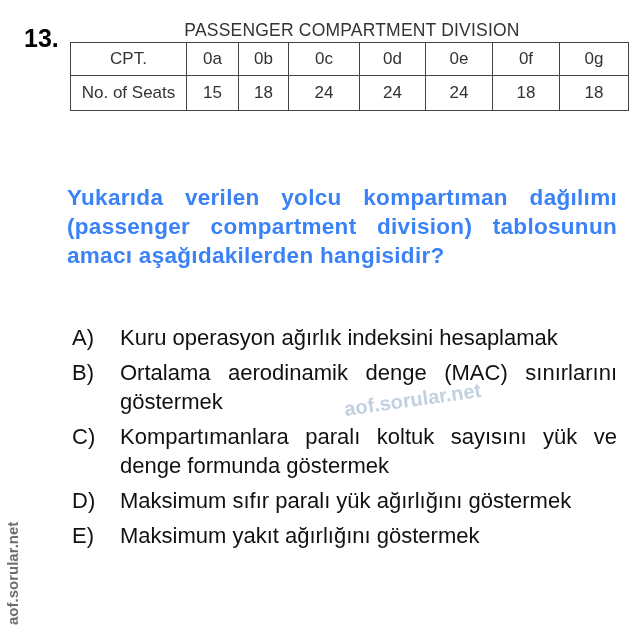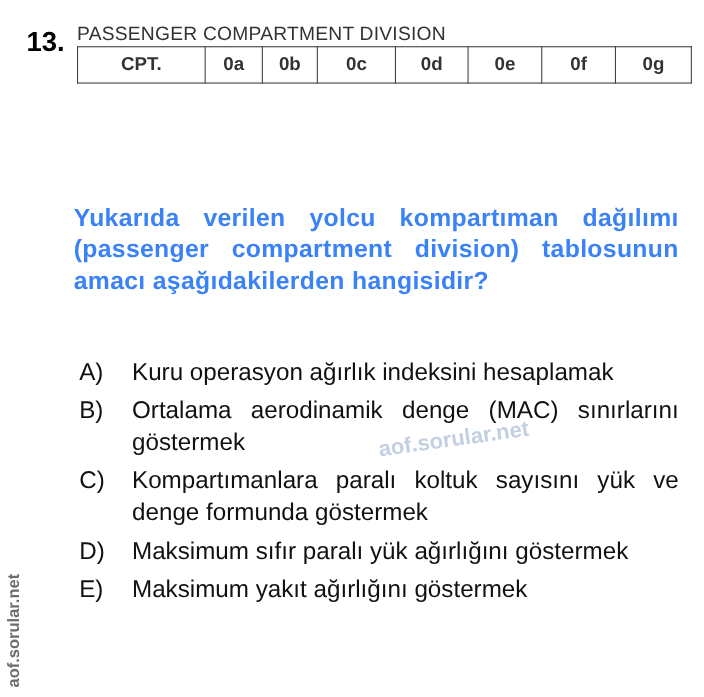--- a/index.html
+++ b/index.html
@@ -6,26 +6,26 @@
     body {
       width: 640px; height: 634px; position: relative; overflow: hidden;
       font-family: "Liberation Sans", sans-serif; color: #111;
     }
     .qnum {
       position: absolute; left: 24px; top: 24px;
       font-family: Liberation Sans, sans-serif;
       font-weight: bold; font-size: 25px; color: #000;
     }
     .table-title {
-      position: absolute; left: 70px; top: 20px; width: 544px;
-      font-size: 17.5px; color: #333; letter-spacing: 0.2px;
+      position: absolute; left: 80px; top: 20px; width: 544px;
+      text-align: center; font-size: 17.5px; color: #333; letter-spacing: 0.2px;
     }
     table.cpt {
       position: absolute; left: 70px; top: 42px;
-      border-collapse: collapse; font-size: 17px; color: #333; font-weight: bold;
+      border-collapse: collapse; font-size: 17px; color: #333;
     }
     table.cpt td {
       border: 1.5px solid #444; text-align: center; padding: 0; height: 34px;
       white-space: nowrap;
     }
     table.cpt tr:nth-child(1) td { height: 32px; }
     table.cpt tr:nth-child(3) td { height: 36px; }
     .col-h { width: 115px; }
     .col-a { width: 51px; }
     .col-b { width: 49px; }
@@ -75,20 +75,30 @@
       <tr>
     <td class="col-h">CPT.</td>
     <td class="col-a">0a</td>
     <td class="col-b">0b</td>
     <td class="col-c">0c</td>
     <td class="col-d">0d</td>
     <td class="col-e">0e</td>
     <td class="col-f">0f</td>
     <td class="col-g">0g</td>
   </tr>
+  <tr>
+    <td class="col-h">No. of Seats</td>
+    <td>15</td>
+    <td>18</td>
+    <td>24</td>
+    <td>24</td>
+    <td>24</td>
+    <td>18</td>
+    <td>18</td>
+  </tr>
 </tbody>
   </table>
 
 <div class="stem">Yukarıda verilen yolcu kompartıman dağılımı (passenger compartment division) tablosunun amacı aşağıdakilerden hangisidir?</div>
 
 <div class="opts">
   <div class="opt">
     <span class="letter">A)</span>
     <span class="text">Kuru operasyon ağırlık indeksini hesaplamak</span>
   </div>

